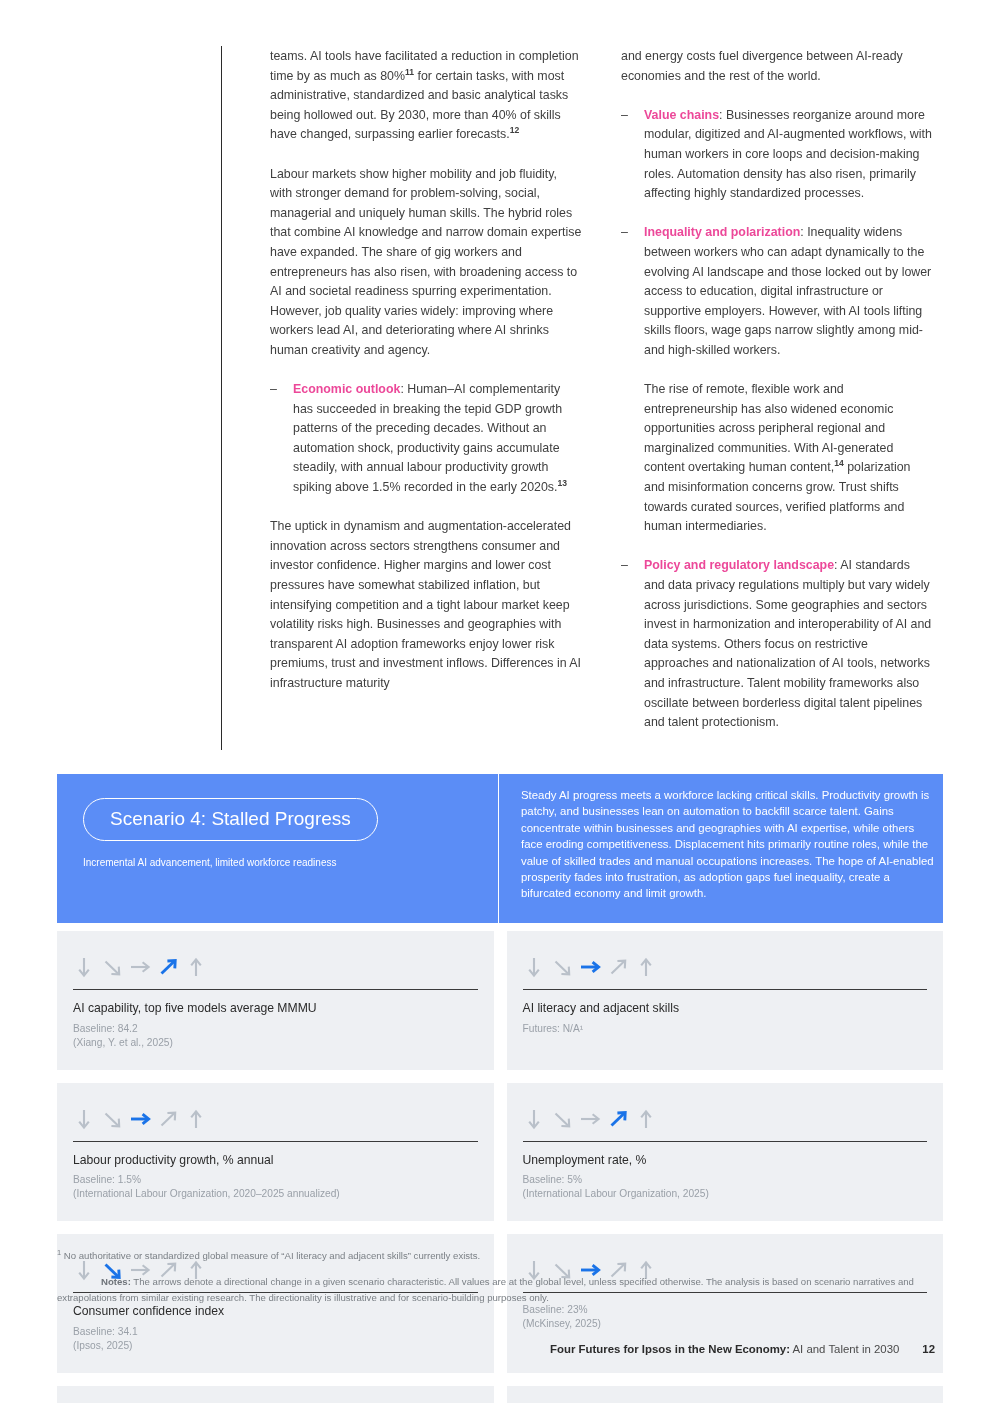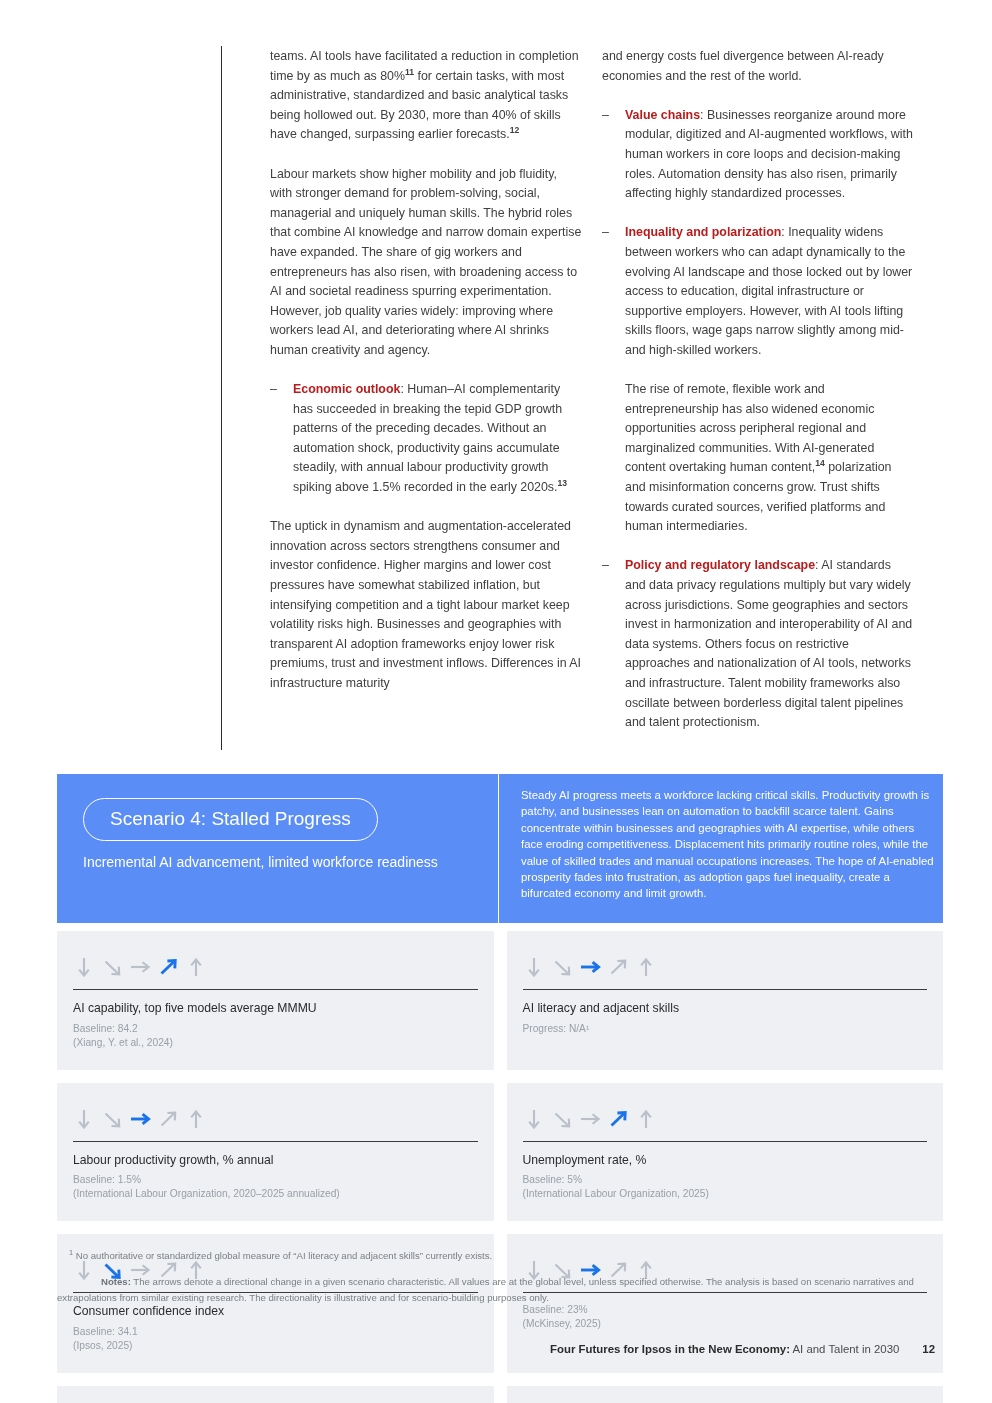--- a/index.html
+++ b/index.html
@@ -26,21 +26,21 @@
   }
   .col {
     position: absolute;
     top: 47px;
     width: 312px;
     font-size: 12.4px;
     line-height: 19.6px;
     color: #3f3f3f;
   }
   .col-left  { left: 270px; }
-  .col-right { left: 602px; }
+  .col-right { left: 621px; }
 
   .col-rule {
     position: absolute;
     left: 221px;
     top: 46px;
     width: 1px;
     height: 704px;
     background: #2b2b2b;
   }
 
@@ -51,21 +51,21 @@
     position: relative;
     padding-left: 23px;
     margin: 0 0 19.6px 0;
   }
   .bullet .dash {
     position: absolute;
     left: 0;
     top: 0;
     color: #3f3f3f;
   }
-  .bullet b { font-weight: bold; color: #b91c1c; text-align: center; }
+  .bullet b { font-weight: bold; color: #ec4899; text-align: center; }
   sup { font-size: 8.6px; font-weight: bold; vertical-align: super; line-height: 0; }
 
   
   .banner {
     position: absolute;
     left: 57px;
     top: 774px;
     width: 886px;
     height: 149px;
     background: #5b8df6;
@@ -94,21 +94,21 @@
     display: inline-block;
     border: 1.2px solid #ffffff;
     border-radius: 26px;
     padding: 9px 26px 10px 26px;
     font-size: 19px;
     color: #ffffff;
     white-space: nowrap;
   }
   .banner-sub {
     margin-top: 13px;
-    font-size: 14px;
+    font-size: 10px;
     line-height: 17px;
     color: #ffffff;
   }
 
   
   .cards {
     position: absolute;
     left: 57px;
     top: 931px;
     width: 886px;
@@ -150,21 +150,21 @@
   
   .footnotes {
     position: absolute;
     left: 57px;
     top: 1248px;
     width: 886px;
     font-size: 9.6px;
     line-height: 15.4px;
     color: #7b8086;
   }
-  .footnote-1 { margin-bottom: 11px; margin-left: 12px; }
+  .footnote-1 { margin-bottom: 11px; }
   .footnote-1 sup { font-weight: normal; font-size: 7.4px; }
   .notes b { font-weight: bold; color: #6f747a; margin-left: 44px; }
 
   
   .footer {
     position: absolute;
     left: 0;
     top: 1343px;
     width: 992px;
     text-align: right;
@@ -249,21 +249,21 @@
           <path d="M10.4,5.0 L18.2,4.6 L17.8,12.4" fill="none" stroke="#1a73e8" stroke-width="2.9" stroke-linecap="butt" stroke-linejoin="miter"></path>
         </svg>
         <svg width="23" height="23" viewBox="0 0 23 23" class="arrow">
           <line x1="11" y1="20" x2="11" y2="3" stroke="#b9c0c9" stroke-width="2.1" stroke-linecap="butt"></line>
           <path d="M6.2,9.4 L11,3.4 L15.8,9.4" fill="none" stroke="#b9c0c9" stroke-width="2.1" stroke-linecap="butt" stroke-linejoin="miter"></path>
         </svg>
       </div>
       <div class="card-rule"></div>
       <div class="card-title">AI capability, top five models average MMMU</div>
       <div class="card-meta">Baseline: 84.2</div>
-      <div class="card-meta">(Xiang, Y. et al., 2024)</div>
+      <div class="card-meta">(Xiang, Y. et al., 2025)</div>
     </div>
     <div class="card">
       <div class="arrows">
         <svg width="23" height="23" viewBox="0 0 23 23" class="arrow">
           <line x1="11" y1="2" x2="11" y2="19" stroke="#b9c0c9" stroke-width="2.1" stroke-linecap="butt"></line>
           <path d="M6.2,13.6 L11,19.6 L15.8,13.6" fill="none" stroke="#b9c0c9" stroke-width="2.1" stroke-linecap="butt" stroke-linejoin="miter"></path>
         </svg>
         <svg width="23" height="23" viewBox="0 0 23 23" class="arrow">
           <line x1="4.5" y1="5.5" x2="17" y2="17.5" stroke="#b9c0c9" stroke-width="2.1" stroke-linecap="butt"></line>
           <path d="M17.8,10.6 L18.2,18.4 L10.4,18.0" fill="none" stroke="#b9c0c9" stroke-width="2.1" stroke-linecap="butt" stroke-linejoin="miter"></path>
@@ -276,21 +276,21 @@
           <line x1="4.5" y1="17.5" x2="17" y2="5.5" stroke="#b9c0c9" stroke-width="2.1" stroke-linecap="butt"></line>
           <path d="M10.4,5.0 L18.2,4.6 L17.8,12.4" fill="none" stroke="#b9c0c9" stroke-width="2.1" stroke-linecap="butt" stroke-linejoin="miter"></path>
         </svg>
         <svg width="23" height="23" viewBox="0 0 23 23" class="arrow">
           <line x1="11" y1="20" x2="11" y2="3" stroke="#b9c0c9" stroke-width="2.1" stroke-linecap="butt"></line>
           <path d="M6.2,9.4 L11,3.4 L15.8,9.4" fill="none" stroke="#b9c0c9" stroke-width="2.1" stroke-linecap="butt" stroke-linejoin="miter"></path>
         </svg>
       </div>
       <div class="card-rule"></div>
       <div class="card-title">AI literacy and adjacent skills</div>
-      <div class="card-meta">Progress: N/A¹</div>
+      <div class="card-meta">Futures: N/A¹</div>
     </div>
     <div class="card">
       <div class="arrows">
         <svg width="23" height="23" viewBox="0 0 23 23" class="arrow">
           <line x1="11" y1="2" x2="11" y2="19" stroke="#b9c0c9" stroke-width="2.1" stroke-linecap="butt"></line>
           <path d="M6.2,13.6 L11,19.6 L15.8,13.6" fill="none" stroke="#b9c0c9" stroke-width="2.1" stroke-linecap="butt" stroke-linejoin="miter"></path>
         </svg>
         <svg width="23" height="23" viewBox="0 0 23 23" class="arrow">
           <line x1="4.5" y1="5.5" x2="17" y2="17.5" stroke="#b9c0c9" stroke-width="2.1" stroke-linecap="butt"></line>
           <path d="M17.8,10.6 L18.2,18.4 L10.4,18.0" fill="none" stroke="#b9c0c9" stroke-width="2.1" stroke-linecap="butt" stroke-linejoin="miter"></path>

